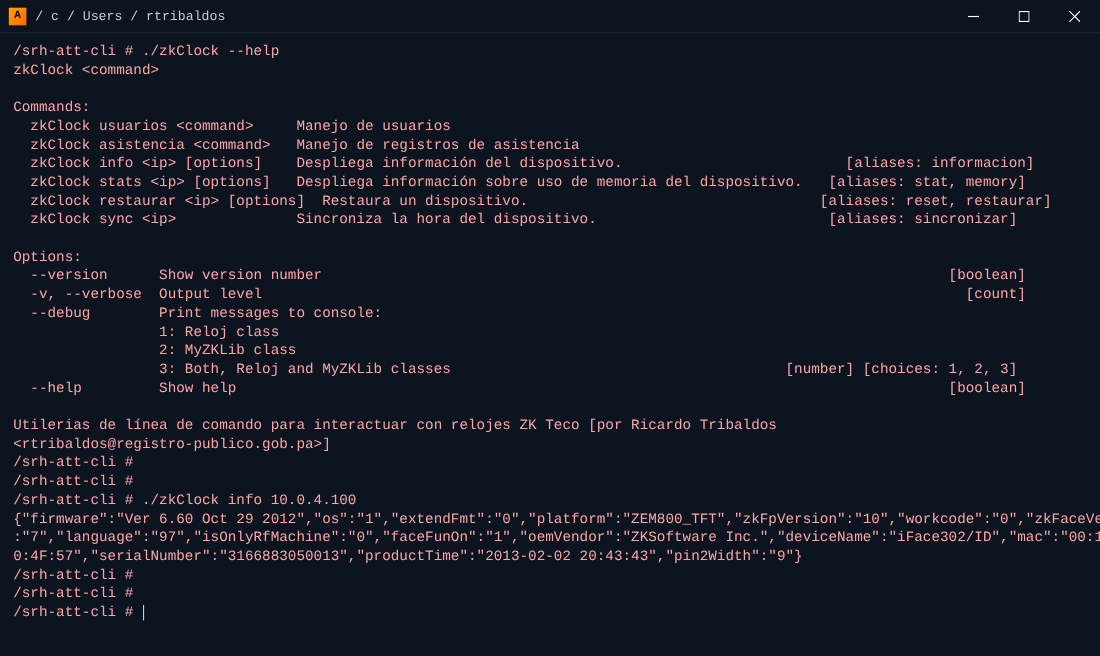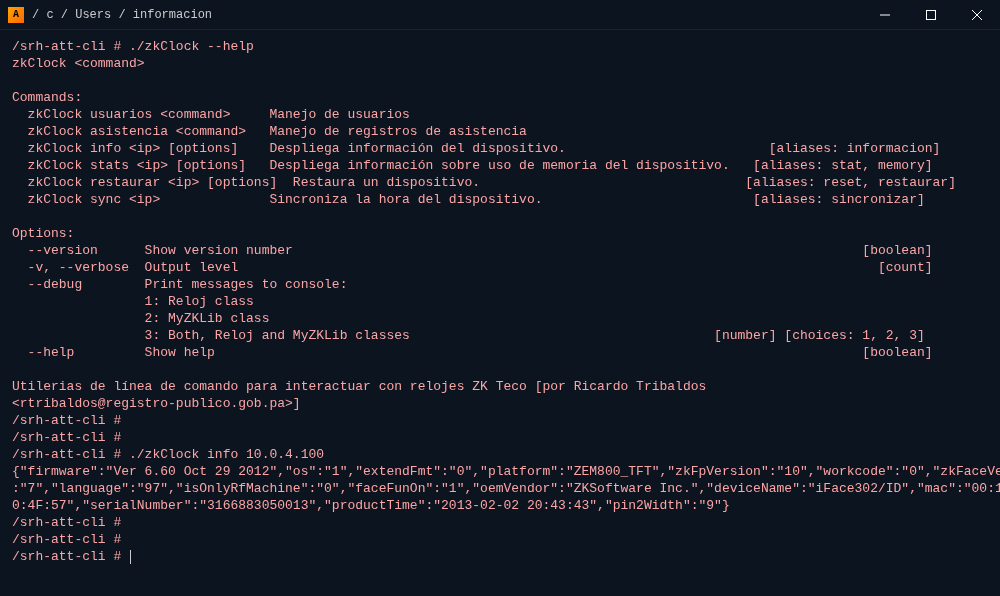--- a/index.html
+++ b/index.html
@@ -69,21 +69,21 @@
       vertical-align: text-bottom;
       margin-left: 1px;
     }
   </style>
 </head>
 <body>
 
 <div class="titlebar">
   <div class="titlebar-left">
     <div class="app-icon">A</div>
-    <div class="title-text">/ c / Users / informacion</div>
+    <div class="title-text">/ c / Users / rtribaldos</div>
   </div>
   <div class="titlebar-right">
     <div class="win-btn">
       <svg width="10" height="10" viewBox="0 0 10 10">
           <line x1="0" y1="5" x2="10" y2="5" stroke="#fff" stroke-width="1"></line>
         </svg>
     </div>
     <div class="win-btn">
       <svg width="10" height="10" viewBox="0 0 10 10">
           <rect x="0.5" y="0.5" width="9" height="9" stroke="#fff" fill="none" stroke-width="1"></rect>

